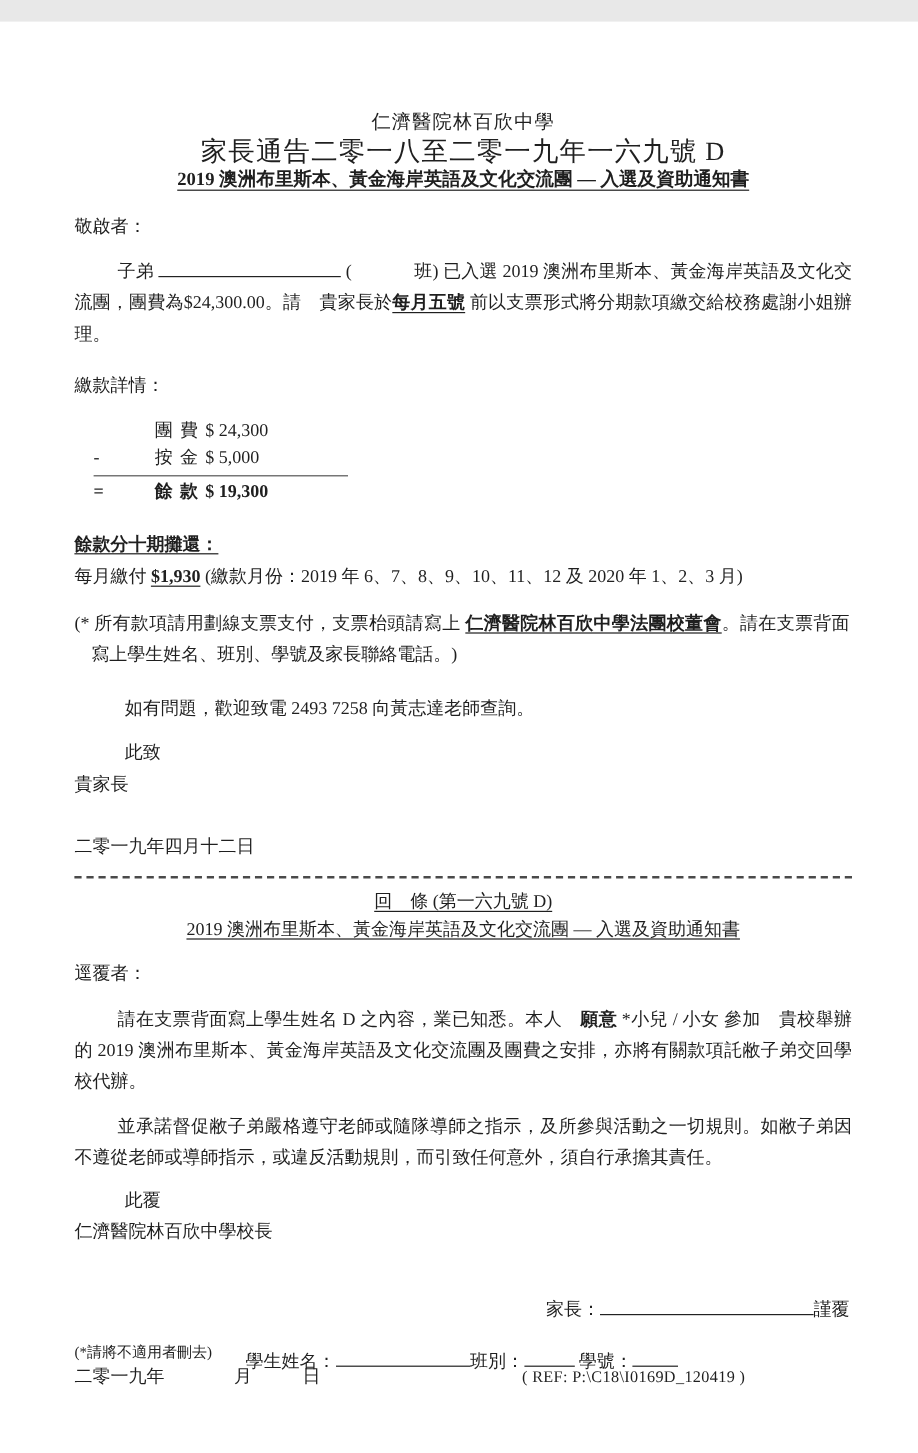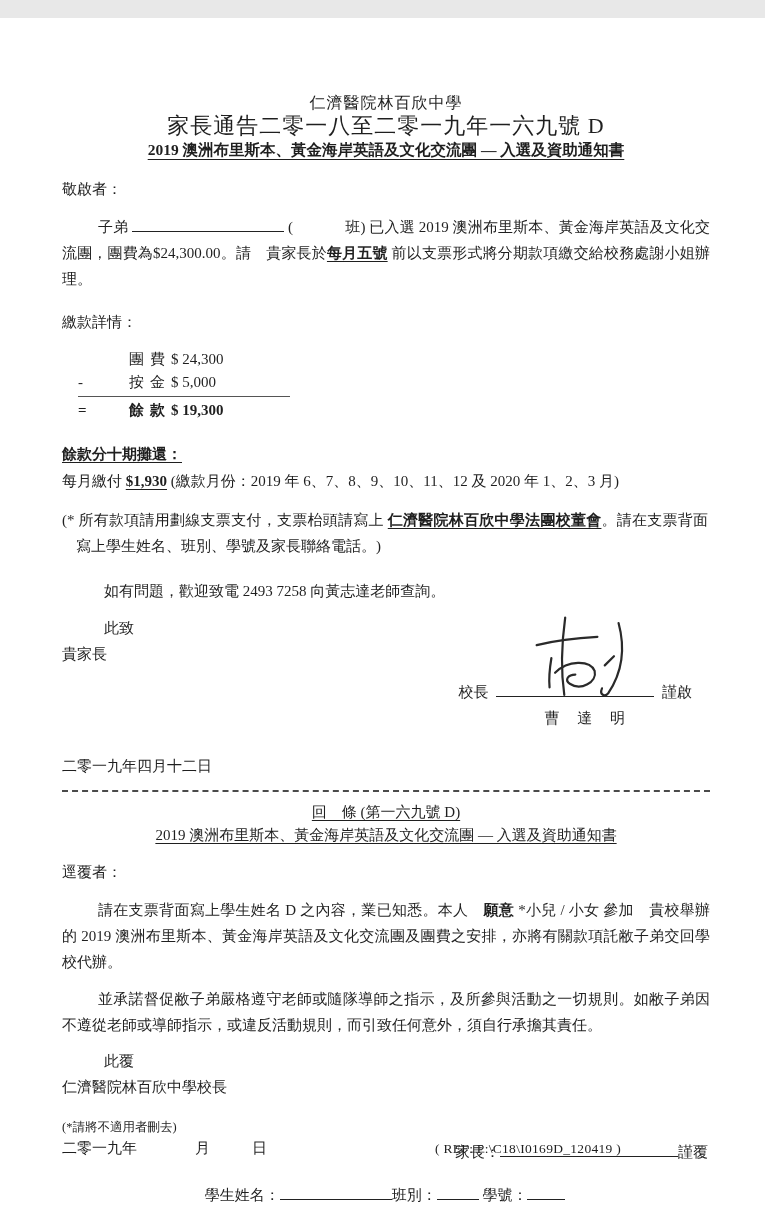--- a/index.html
+++ b/index.html
@@ -135,39 +135,20 @@
     <div class="inst-head bu">餘款分十期攤還：</div>
     <div class="inst-line"><span>每月繳付 </span><span class="bu">$1,930</span><span> (繳款月份：2019 年 6、7、8、9、10、11、12 及 2020 年 1、2、3 月)</span></div>
 
     <p class="para cheque-note"><span>(* 所有款項請用劃線支票支付，支票枱頭請寫上 </span><span class="bu">仁濟醫院林百欣中學法團校董會</span><span>。請在支票背面寫上學生姓名、班別、學號及家長聯絡電話。)</span></p>
 
     <div class="contact">如有問題，歡迎致電 2493 7258 向黃志達老師查詢。</div>
 
     <div class="closing1">此致</div>
     <div class="closing2">貴家長</div>
 
-    <div class="sig-area">
-      <div class="sig-row">
-        <span>校長</span>
-        <span class="sig-line">
-          <svg class="sig-svg" width="130" height="92" viewBox="0 0 140 100">
-            <g fill="none" stroke="#2a2a2a" stroke-width="2.4" stroke-linecap="round">
-              <path d="M55 6 C52 28, 49 56, 54 90"></path>
-              <path d="M24 36 C44 31, 70 28, 90 27"></path>
-              <path d="M40 50 C38 62, 37 72, 38 82"></path>
-              <path d="M44 66 C58 52, 82 52, 87 64 C90 76, 72 86, 60 78 C54 74, 58 68, 66 68"></path>
-              <path d="M113 12 C120 38, 118 64, 102 88 C98 93, 92 90, 95 83"></path>
-              <path d="M98 58 L108 48"></path>
-            </g>
-          </svg>
-        </span>
-        <span>謹啟</span>
-      </div>
-      <div class="sig-name">曹 達 明</div>
-    </div>
 
     <div class="letter-date">二零一九年四月十二日</div>
 
     <div class="cut-line"></div>
 
     <div class="slip-title u">回　條 (第一六九號 D)</div>
     <div class="slip-subtitle u">2019 澳洲布里斯本、黃金海岸英語及文化交流團 — 入選及資助通知書</div>
 
     <div class="slip-salutation">逕覆者：</div>
 

